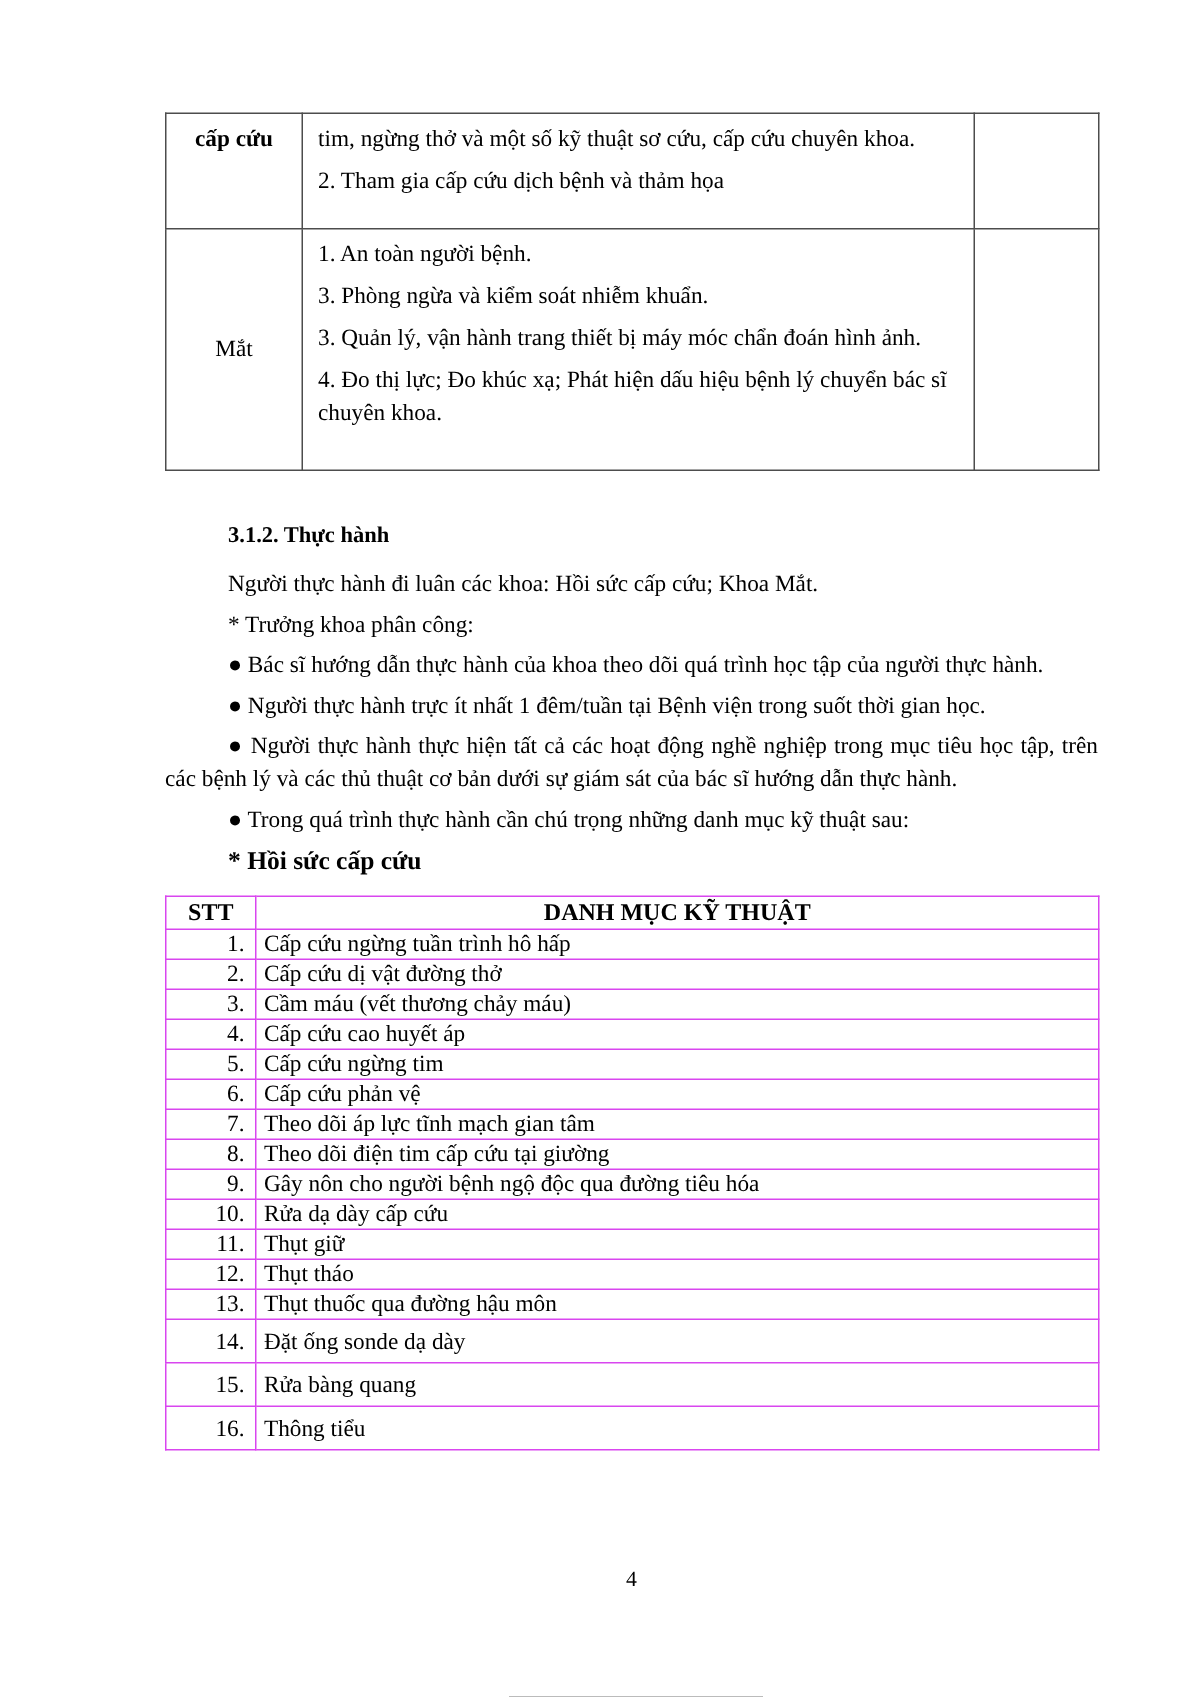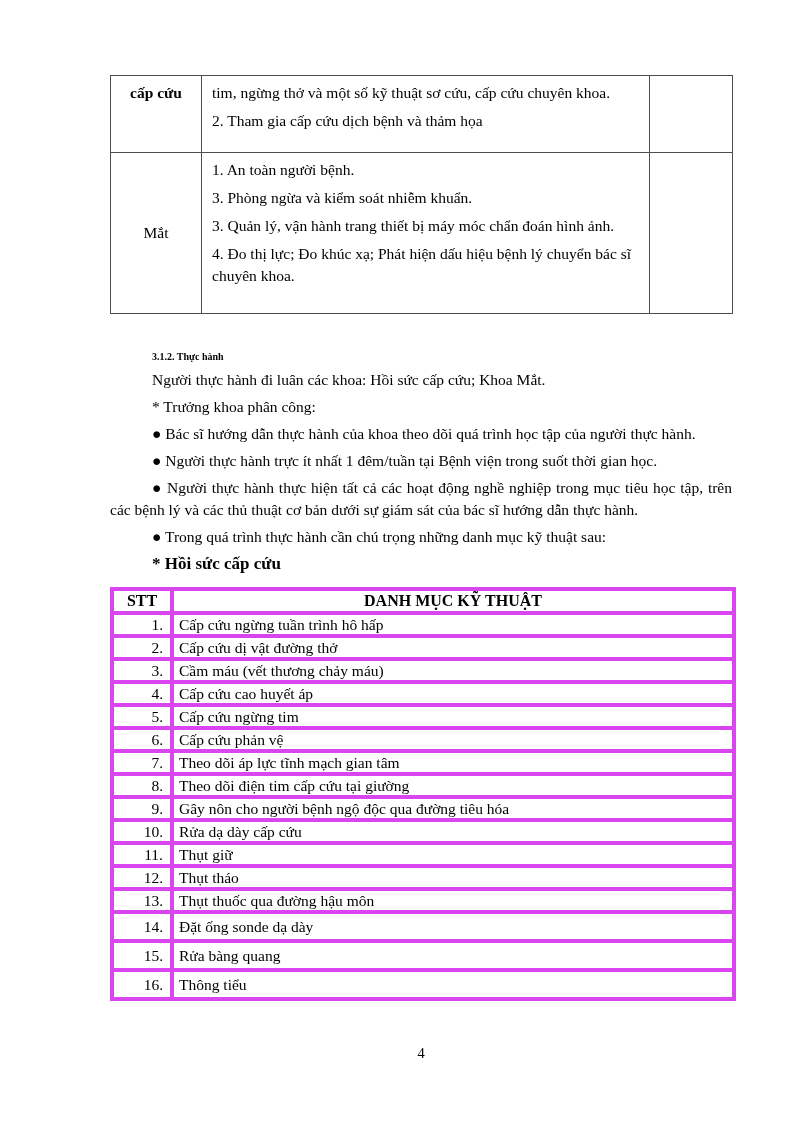--- a/index.html
+++ b/index.html
@@ -39,24 +39,24 @@
   }
   table.t1 td.label-cell.v-middle { vertical-align: middle; padding-top: 0; }
   table.t1 td.items-cell { padding: 6px 8px 4px 10px; }
   table.t1 td.items-cell p { margin-bottom: 6px; }
   table.t1 tr.r1 { height: 77px; }
   table.t1 tr.r2 { height: 161px; }
   .bold { font-weight: bold; }
   
   .heading {
     font-weight: bold;
-    font-size: 10px;
+    font-size: 15px;
     line-height: 22px;
     text-indent: 42px;
-    margin-bottom: 1px;
+    margin-bottom: 11px;
   }
   .para {
     font-size: 15.5px;
     line-height: 22px;
     text-indent: 42px;
     text-align: justify;
     margin-bottom: 5px;
   }
   .subheading {
     font-weight: bold;
@@ -66,21 +66,21 @@
     margin-top: 2px;
     margin-bottom: 12px;
   }
   
   table.t2 {
     border-collapse: collapse;
     table-layout: fixed;
     width: 622px;
   }
   table.t2 th, table.t2 td {
-    border: 4px solid #d946ef;
+    border: 1px solid #d946ef;
     font-size: 15.5px;
     vertical-align: middle;
     margin-top: 11px;
   }
   table.t2 th {
     font-weight: bold;
     font-size: 16px;
     text-align: center;
     height: 22px;
     line-height: 20px;

